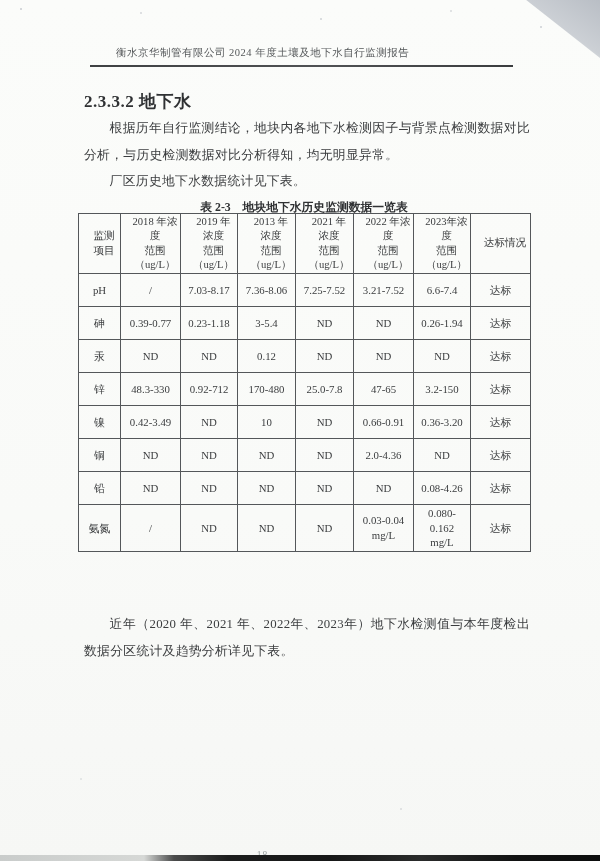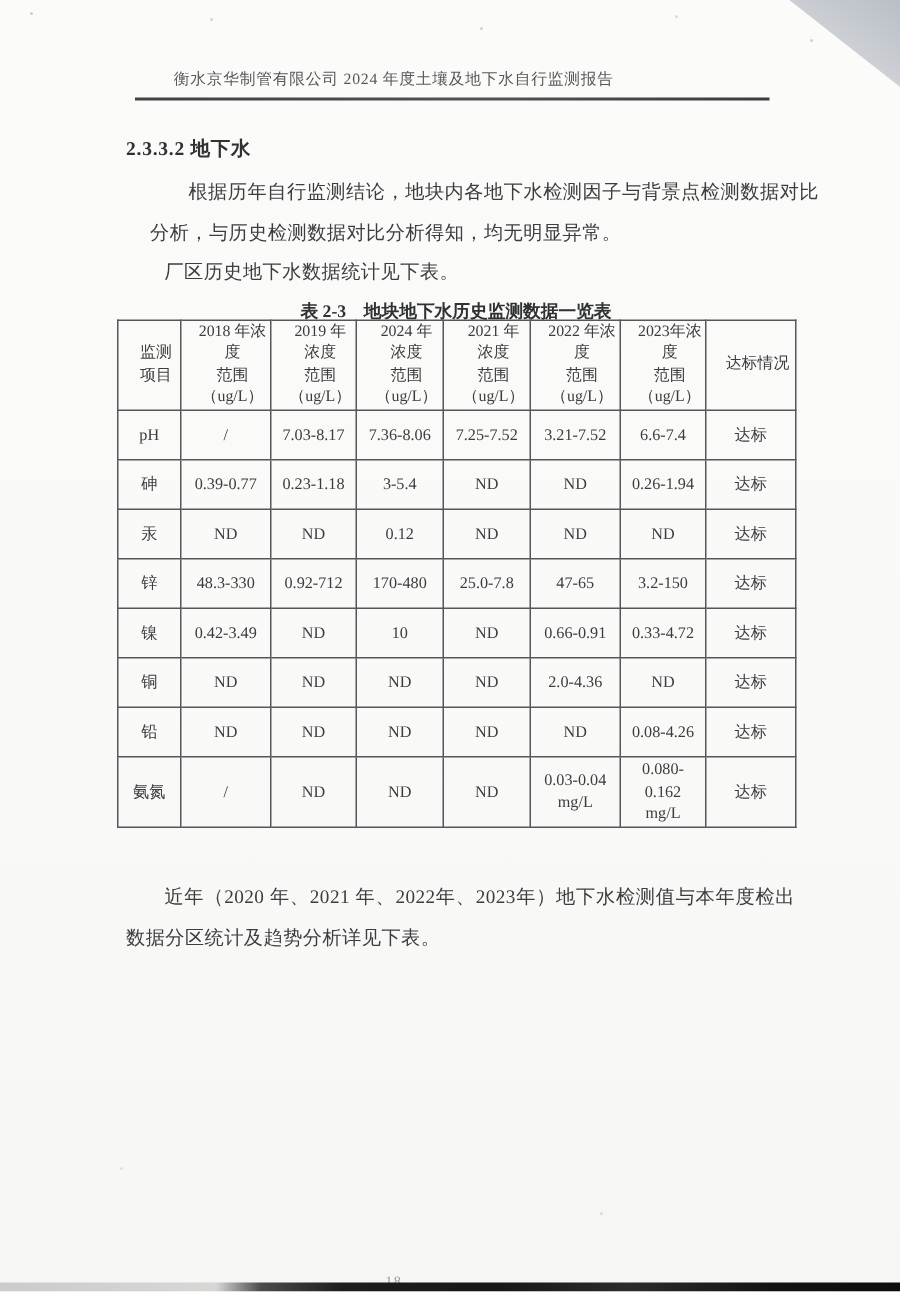--- a/index.html
+++ b/index.html
@@ -39,30 +39,30 @@
     text-align: center; font-size: 10.5px; color: #55585a; letter-spacing: 0.5px;
   }
   .header-rule {
     position: absolute; top: 65px; left: 90px; width: 423px; height: 1.6px;
     background: linear-gradient(to right, #3f4143 0%, #505254 55%, #3a3c3e 100%);
   }
 
   
   .section-heading {
     position: absolute; top: 90px; left: 84px;
-    font-size: 13px; font-weight: bold; color: #2f3133; letter-spacing: 0.5px;
+    font-size: 17px; font-weight: bold; color: #2f3133; letter-spacing: 0.5px;
   }
   .para {
     position: absolute; left: 84px; width: 446px;
     font-size: 12.8px; line-height: 27px; text-align: justify;
     text-indent: 2em; color: #3b3d3f; letter-spacing: 0.3px;
   }
-  .para-1 { top: 115px; margin-left: 16px; }
+  .para-1 { top: 115px; }
   .para-2 { top: 168px; }
-  .para-3 { top: 585px; }
+  .para-3 { top: 611px; }
 
   .table-caption {
     position: absolute; top: 200px; left: 78px; width: 452px;
     text-align: center; font-size: 11.8px; font-weight: bold; color: #2f3133;
   }
 
   
   table.data-table {
     position: absolute; top: 213px; left: 78px; width: 452px;
     border-collapse: collapse; table-layout: fixed;
@@ -111,21 +111,21 @@
     <thead>
         <tr>
           <th>监测
 项目</th>
           <th>2018 年浓度
 范围
 （ug/L）</th>
           <th>2019 年浓度
 范围
 （ug/L）</th>
-          <th>2024 年浓度
+          <th>2013 年浓度
 范围
 （ug/L）</th>
           <th>2021 年浓度
 范围
 （ug/L）</th>
           <th>2022 年浓度
 范围
 （ug/L）</th>
           <th>2023年浓度
 范围
@@ -174,21 +174,21 @@
           <td>3.2-150</td>
           <td>达标</td>
         </tr>
         <tr>
           <td>镍</td>
           <td>0.42-3.49</td>
           <td>ND</td>
           <td>10</td>
           <td>ND</td>
           <td>0.66-0.91</td>
-          <td>0.33-4.72</td>
+          <td>0.36-3.20</td>
           <td>达标</td>
         </tr>
         <tr>
           <td>铜</td>
           <td>ND</td>
           <td>ND</td>
           <td>ND</td>
           <td>ND</td>
           <td>2.0-4.36</td>
           <td>ND</td>

